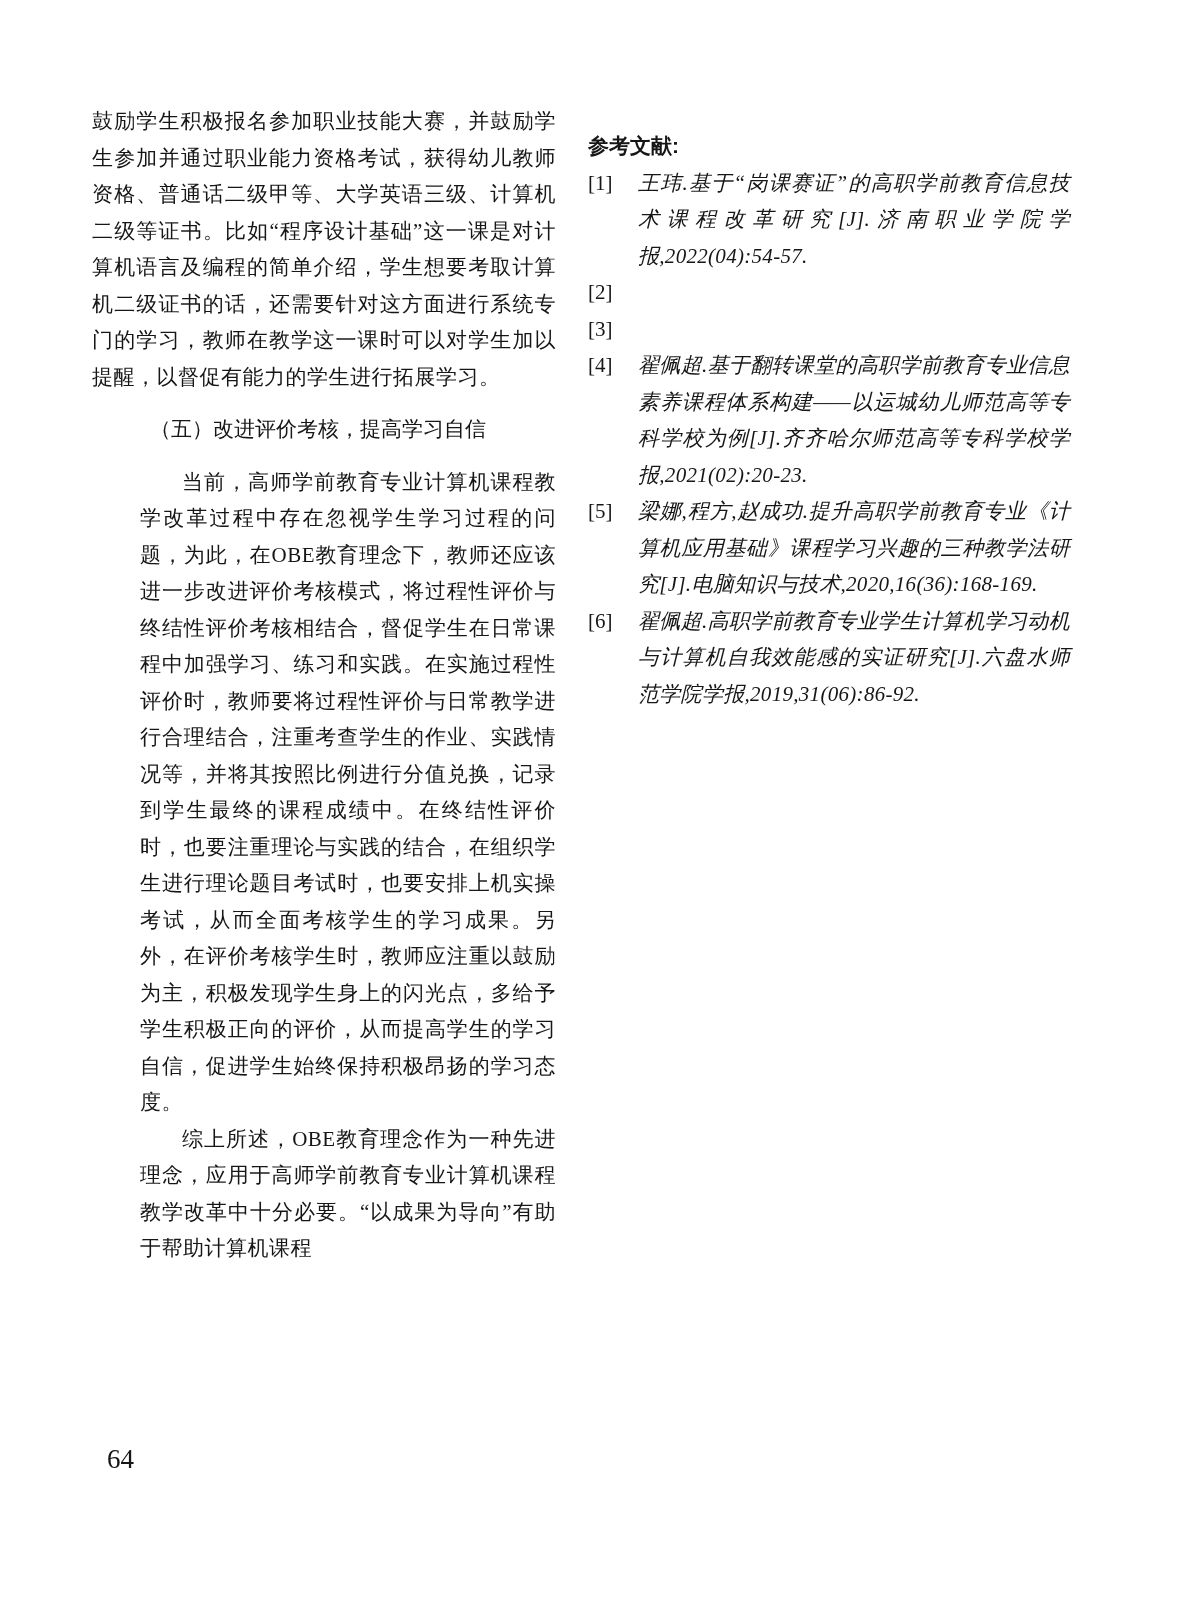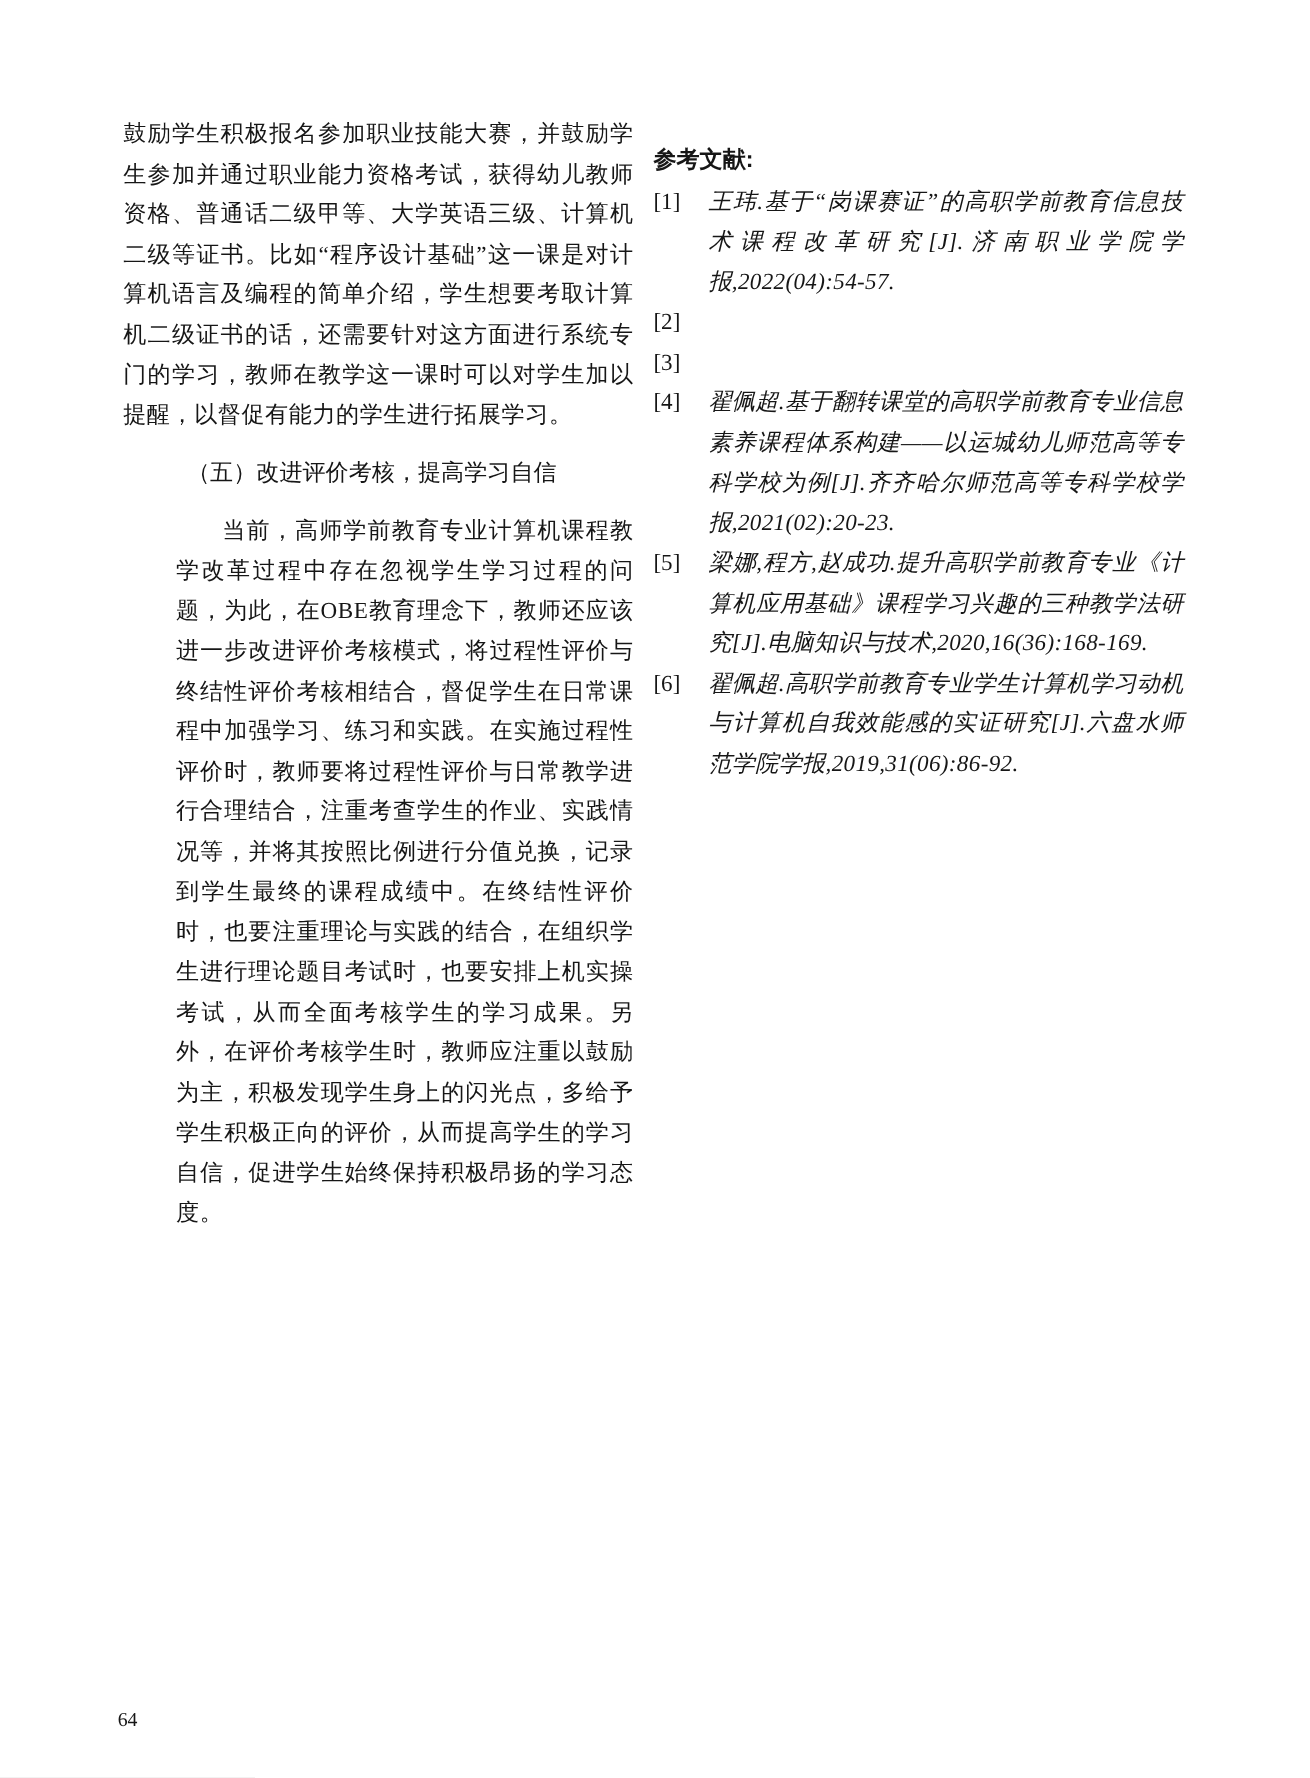--- a/index.html
+++ b/index.html
@@ -12,25 +12,25 @@
     width: 1191px;
     height: 1616px;
     background: #ffffff;
     margin: 0 auto;
     overflow: hidden;
     font-family: "Liberation Serif", "DejaVu Serif", serif;
     color: #161616;
   }
   .columns {
     position: absolute;
-    left: 112px;
+    left: 92px;
     top: 103px;
     width: 980px;
     display: flex;
-    gap: 18px;
+    gap: 32px;
   }
   .col-left  { width: 464px; }
   .col-right { width: 482px; }
 
   .para {
     margin: 0;
     font-size: 21px;
     line-height: 36.5px;
     text-align: justify;
     letter-spacing: 0.5px;
@@ -70,37 +70,38 @@
   .ref-text {
     flex: 1;
     text-align: justify;
     letter-spacing: 0.3px;
     font-style: italic;
   }
 
   .page-number {
     position: absolute;
     left: 107px;
-    top: 1548px;
-    font-size: 18px;
+    top: 1444px;
+    font-size: 27px;
     line-height: 30px;
     text-align: right;
   }
 </style>
 </head>
 <body>
 
 <div class="page">
 
   <div class="columns">
 
     <div class="col-left">
       <p class="para">鼓励学生积极报名参加职业技能大赛，并鼓励学生参加并通过职业能力资格考试，获得幼儿教师资格、普通话二级甲等、大学英语三级、计算机二级等证书。比如“程序设计基础”这一课是对计算机语言及编程的简单介绍，学生想要考取计算机二级证书的话，还需要针对这方面进行系统专门的学习，教师在教学这一课时可以对学生加以提醒，以督促有能力的学生进行拓展学习。</p>
       <p class="section-heading">（五）改进评价考核，提高学习自信</p>
       <p class="para indent">当前，高师学前教育专业计算机课程教学改革过程中存在忽视学生学习过程的问题，为此，在OBE教育理念下，教师还应该进一步改进评价考核模式，将过程性评价与终结性评价考核相结合，督促学生在日常课程中加强学习、练习和实践。在实施过程性评价时，教师要将过程性评价与日常教学进行合理结合，注重考查学生的作业、实践情况等，并将其按照比例进行分值兑换，记录到学生最终的课程成绩中。在终结性评价时，也要注重理论与实践的结合，在组织学生进行理论题目考试时，也要安排上机实操考试，从而全面考核学生的学习成果。另外，在评价考核学生时，教师应注重以鼓励为主，积极发现学生身上的闪光点，多给予学生积极正向的评价，从而提高学生的学习自信，促进学生始终保持积极昂扬的学习态度。</p>
+      <p class="para indent">综上所述，OBE教育理念作为一种先进理念，应用于高师学前教育专业计算机课程教学改革中十分必要。“以成果为导向”有助于帮助计算机课程</p>
     </div>
 
     <div class="col-right">
 
       <p class="refs-heading">参考文献:</p>
 
       <ul class="ref-list">
         <li class="ref-item">
           <span class="ref-num">[1]</span>
           <span class="ref-text">王玮.基于“岗课赛证”的高职学前教育信息技术课程改革研究[J].济南职业学院学报,2022(04):54-57.</span>

